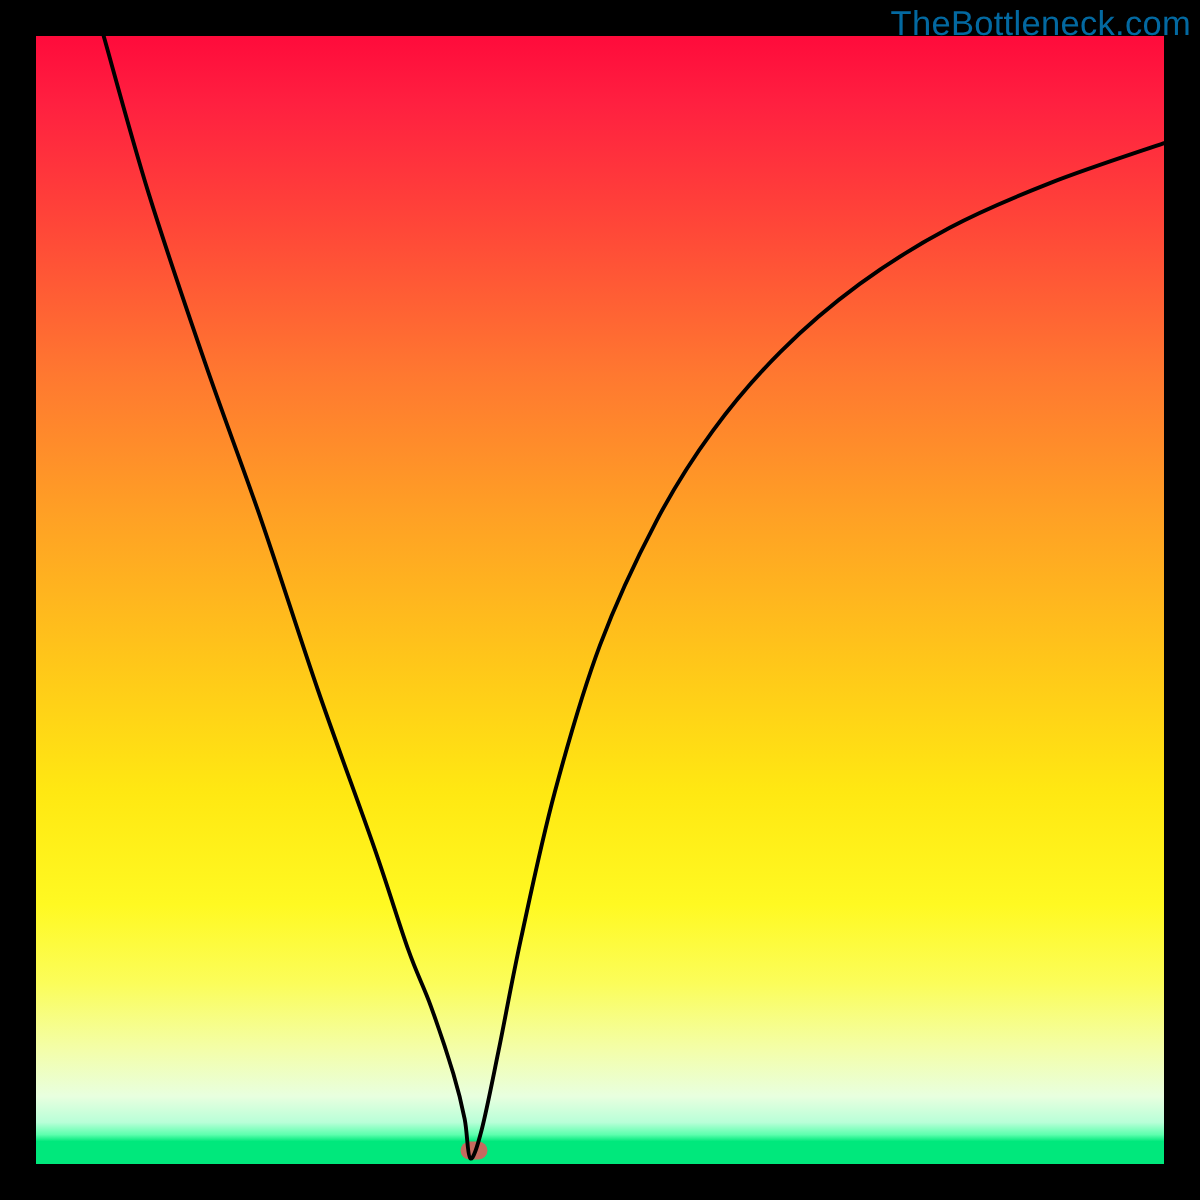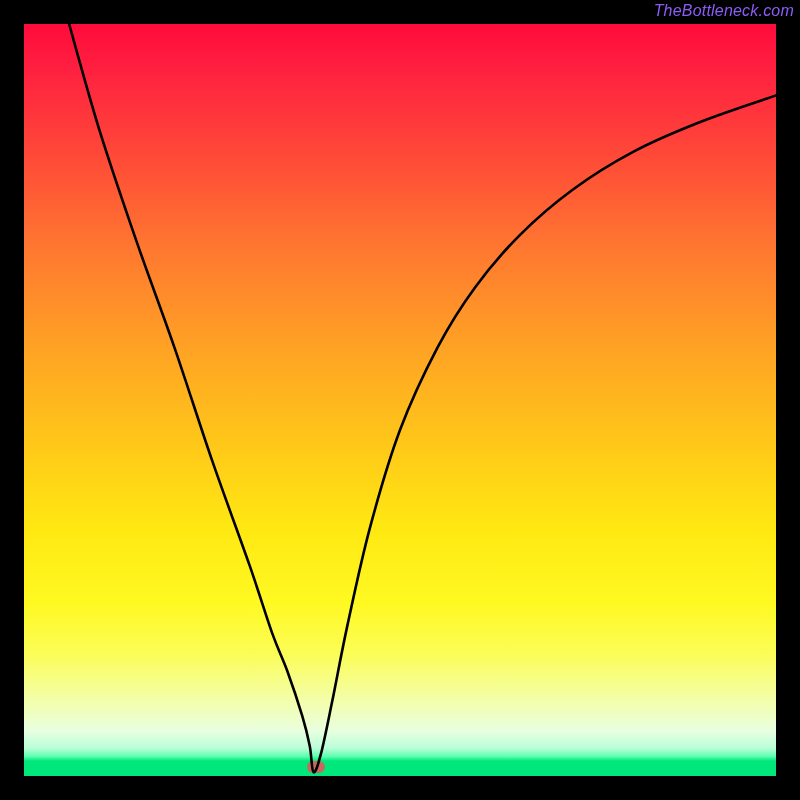--- a/index.html
+++ b/index.html
@@ -32,27 +32,26 @@
       #b9ffd8 96.3%,
       #5dffae 97.4%,
       #00e87c 98%,
       #00e87c 100%
     );
   }
   .watermark {
     position: absolute;
     top: 2px;
     right: 6px;
-    color: #8b5cf6;
-    font-size: 16px;
+    color: #0369a1;
+    font-size: 23px;
     letter-spacing: 0.2px;
     z-index: 5;
     user-select: none;
     pointer-events: none;
-    font-style: italic;
   }
   svg.curve {
     position: absolute;
     left: 0;
     top: 0;
     width: 752px;
     height: 752px;
     z-index: 3;
     pointer-events: none;
   }

